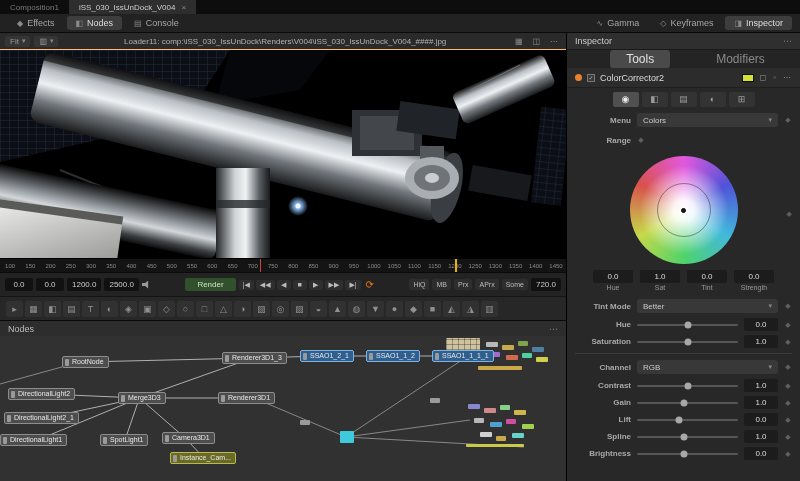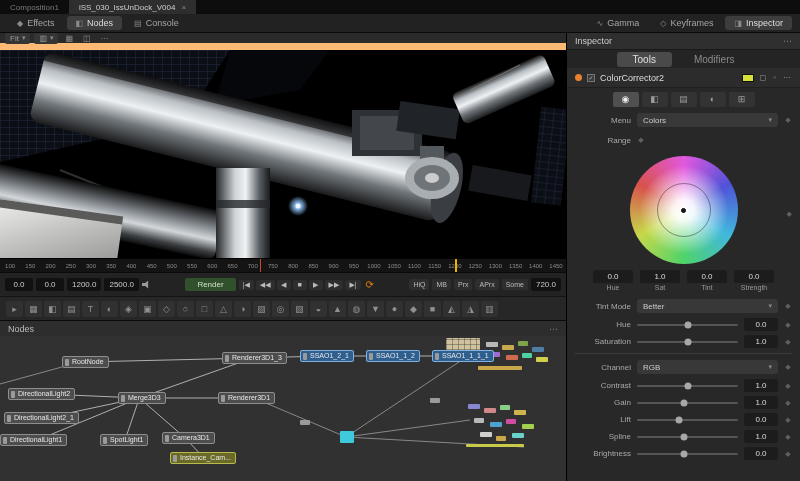--- a/index.html
+++ b/index.html
@@ -20,21 +20,21 @@
     padding:0 8px; font-size:9px; }
   .mbgroup { display:flex; gap:3px; }
   .mbtn { display:flex; align-items:center; gap:4px; padding:2px 9px; border-radius:3px; color:#a5a5a5; }
   .mbtn.active { background:#3d3d3d; color:#ddd; }
   .mbtn .ic { font-size:8px; color:#8a8a8a; }
 
   
   .left { position:absolute; left:0; top:33px; width:566px; height:448px; background:#1c1c1c; }
 
   .viewer-header { position:absolute; top:0; left:0; width:566px; height:17px; background:#2a2a2a;
-    border-bottom:7px solid #fdba74; display:flex; align-items:center; gap:4px; padding:0 5px;
+    border-bottom:1px solid #fdba74; display:flex; align-items:center; gap:4px; padding:0 5px;
     font-size:8px; color:#999; }
   .vh-btn { display:flex; align-items:center; gap:3px; padding:1px 5px; background:#353535; border-radius:2px; }
   .vh-path { flex:1; text-align:center; color:#b3b3b3; white-space:nowrap; overflow:hidden; }
   .vh-icon { padding:0 3px; color:#8d8d8d; }
 
   .viewer { position:absolute; top:17px; left:0; width:566px; height:208px; background:#000; overflow:hidden; }
 
   .ruler { position:absolute; top:225px; left:0; width:566px; height:14px; background:#141414;
     border-top:1px solid #000; display:flex; font-size:6px; color:#8a8a8a; }
   .ruler span { flex:1; text-align:center; line-height:14px; overflow:hidden; }
@@ -74,38 +74,38 @@
   .mini.grid { background:
       repeating-linear-gradient(90deg, rgba(0,0,0,.28) 0 1px, transparent 1px 6px),
       repeating-linear-gradient(0deg, rgba(0,0,0,.28) 0 1px, transparent 1px 5px), #cfc29e; }
 
   
   .inspector { position:absolute; left:566px; top:33px; width:234px; height:448px; background:#282828;
     border-left:1px solid #000; overflow:hidden; }
   .insp-header { height:17px; background:#2f2f2f; border-bottom:1px solid #191919; display:flex;
     align-items:center; justify-content:space-between; padding:0 8px; font-size:9px; color:#ccc; }
   .insp-tabs { height:18px; display:flex; align-items:center; justify-content:center; gap:6px; background:#242424; }
-  .itab { padding:2px 16px; border-radius:3px; font-size:10px; color:#8a8a8a; }
+  .itab { padding:2px 16px; border-radius:3px; font-size:12px; color:#8a8a8a;margin-left:24px; }
   .itab.active { background:#4a4a4a; color:#e0e0e0; }
 
   .node-row { height:20px; display:flex; align-items:center; gap:5px; padding:0 8px; background:#2c2c2c;
     border-bottom:1px solid #1f1f1f; font-size:9px; color:#ddd; }
   .node-dot { width:7px; height:7px; border-radius:50%; }
   .node-check { width:8px; height:8px; border:1px solid #777; background:#3a3a3a; font-size:6px;
     color:#bbb; display:flex; align-items:center; justify-content:center; line-height:1; }
   .swatch { width:12px; height:8px; border:1px solid #111; margin-left:auto; }
   .icon-sm { color:#999; font-size:8px; padding:0 1px; }
 
   .subtabs { height:22px; display:flex; align-items:center; justify-content:center; gap:3px; }
   .stab { width:26px; height:15px; background:#333; border-radius:2px; display:flex; align-items:center;
     justify-content:center; font-size:9px; color:#999; }
   .stab.active { background:#505050; color:#eee; }
 
   .prow { height:20px; display:flex; align-items:center; padding:0 8px 0 6px; gap:6px; font-size:8px; color:#a8a8a8; }
-  .plabel { width:58px; text-align:right; flex-shrink:0; }
+  .plabel { width:58px; text-align:right; flex-shrink:0;font-weight:bold; }
   .dropdown { flex:1; height:14px; background:#383838; border-radius:3px; display:flex; align-items:center;
     justify-content:space-between; padding:0 6px; color:#ccc; font-size:8px; }
   .dd-chev { color:#888; font-size:7px; }
   .kf { color:#5f5f5f; font-size:7px; width:8px; text-align:center; flex-shrink:0; }
 
   .wheel-wrap { height:120px; display:flex; align-items:center; justify-content:center; position:relative; }
   .wheel { width:108px; height:108px; border-radius:50%; position:relative;
     background:
       radial-gradient(circle at 50% 50%, #ffffff 0%, rgba(255,255,255,.92) 14%, rgba(255,255,255,0) 58%),
       conic-gradient(from 0deg, #e258de, #5053d8, #41b9dc, #4fd36a, #c6d84a, #d8524d, #e258de); }
@@ -180,20 +180,21 @@
 
     <div class="viewer-header">
       <div class="vh-btn">
         <span>Fit</span>
         <span class="dd-chev">▾</span>
       </div>
       <div class="vh-btn">
         <span>▥</span>
         <span class="dd-chev">▾</span>
       </div>
+      <div class="vh-path">Loader11: comp:\iSS_030_IssUnDock\Renders\V004\iSS_030_IssUnDock_V004_####.jpg</div>
       <span class="vh-icon">▦</span>
       <span class="vh-icon">◫</span>
       <span class="vh-icon">⋯</span>
     </div>
 
     <div class="viewer">
       <svg width="566" height="208" viewBox="0 0 566 208">
         <defs>
           <linearGradient id="m1" x1="0" y1="0" x2="0" y2="1">
             <stop offset="0" stop-color="#141414"></stop>

